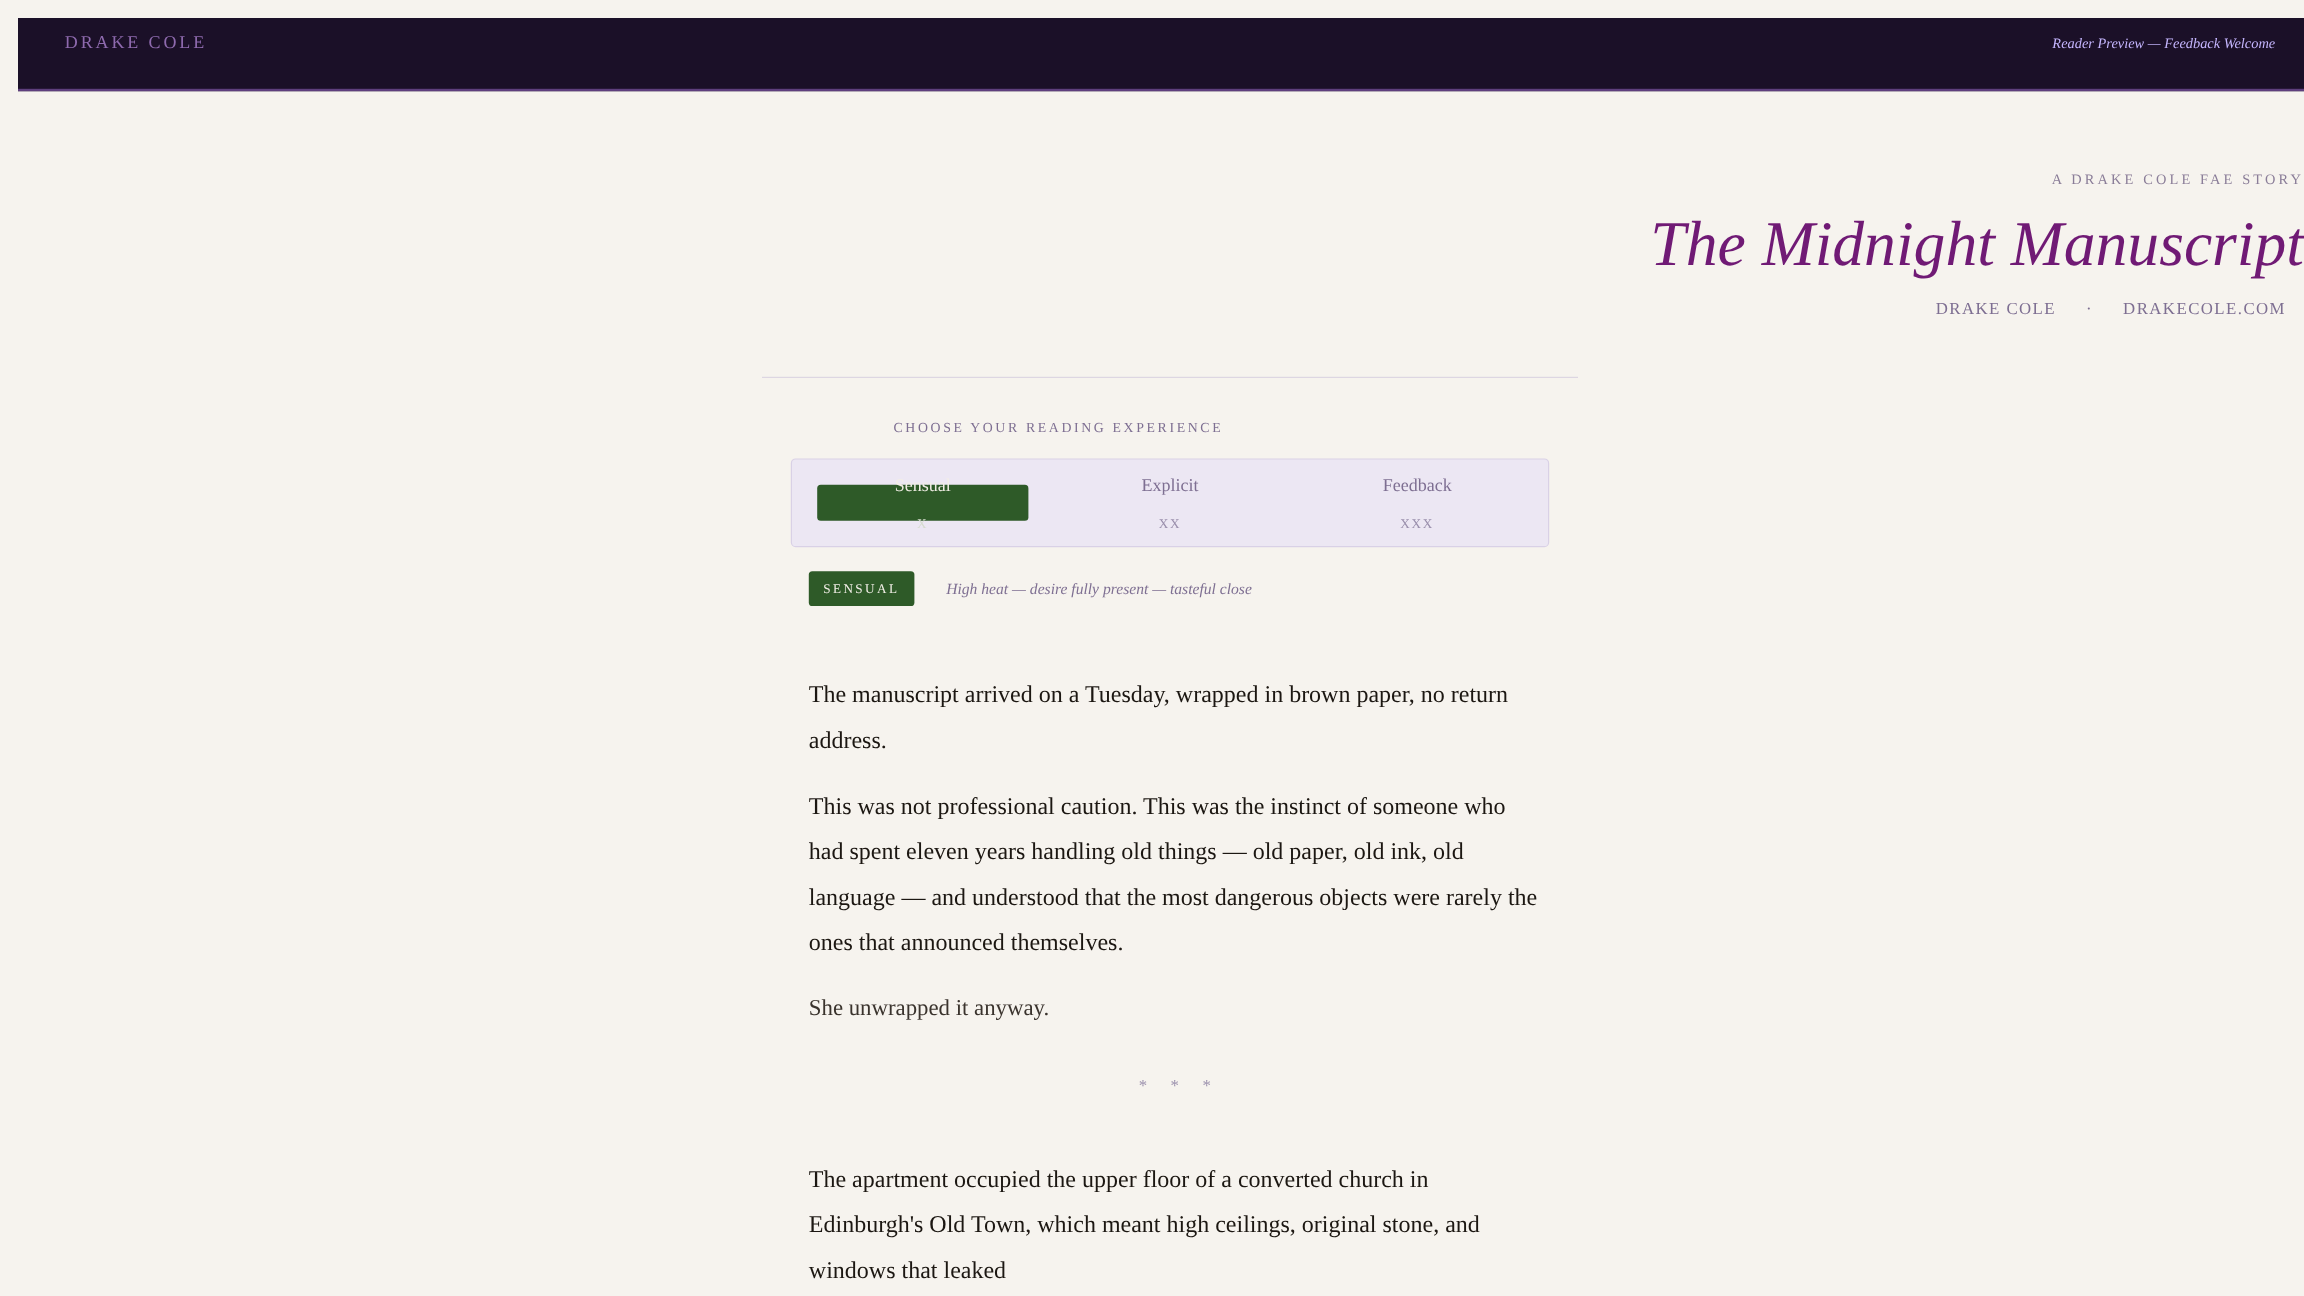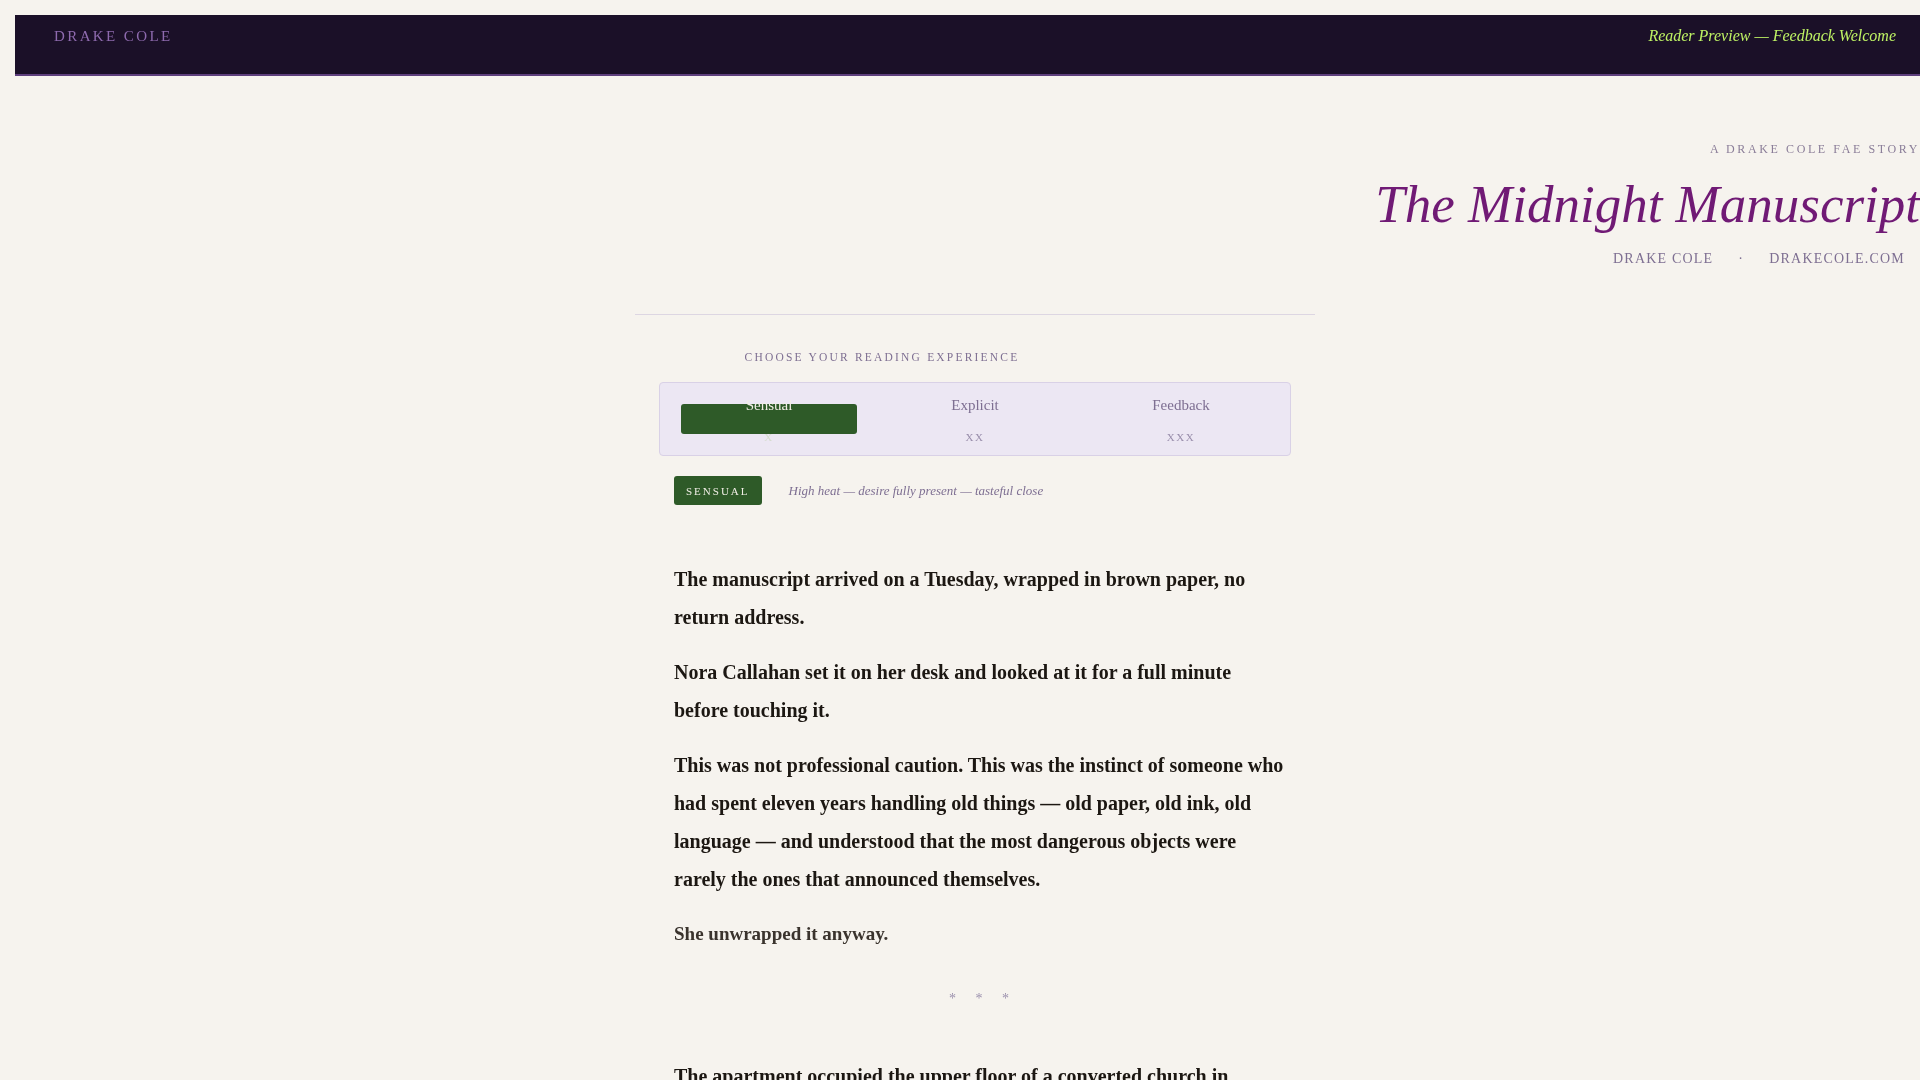--- a/index.html
+++ b/index.html
@@ -15,21 +15,21 @@
       border-bottom: 2px solid #5e3f7d;
       display: flex; align-items: center; justify-content: space-between;
       padding: 0 24px;
     }
     .brand {
       font-size: 15px; letter-spacing: 2.4px; color: #8e6aae;
       font-family: "Liberation Serif", serif;
       margin-top: -2px;
     }
     .preview-note {
-      font-size: 16px; font-style: italic; color: #bef264;
+      font-size: 12px; font-style: italic; color: #c4b5fd;
       margin-top: -2px;
     }
     .header {
       position: absolute; left: 0; top: 61px; width: 1920px;
       text-align: right;
     }
     .eyebrow {
       margin-top: 66px;
       font-size: 12px; letter-spacing: 2.6px; color: #8a7d98;
     }
@@ -76,21 +76,20 @@
     }
     .level-desc {
       margin-left: 12px; font-size: 13px; font-style: italic; color: #7e6f92;
     }
     .story {
       position: absolute; left: 644px; top: 530px; width: 640px;
     }
     .story p {
       font-size: 20px; line-height: 38px; color: #1c1712;
       margin-bottom: 17px;
-      font-weight: bold;
     }
     .story p.short { font-size: 19px; color: #3a332d; }
     .scene-break {
       text-align: center; color: #9a8fac; font-size: 14px; letter-spacing: 8px;
       margin: 38px 0 50px 0; padding-left: 8px;
     }
   </style>
 </head>
 <body>
 
@@ -126,18 +125,17 @@
   </div>
 </div>
 
 <div class="level-row">
   <span class="badge">SENSUAL</span>
   <span class="level-desc">High heat — desire fully present — tasteful close</span>
 </div>
 
 <div class="story">
   <p>The manuscript arrived on a Tuesday, wrapped in brown paper, no return address.</p>
-  <p>Nora Callahan set it on her desk and looked at it for a full minute before touching it.</p>
   <p>This was not professional caution. This was the instinct of someone who had spent eleven years handling old things — old paper, old ink, old language — and understood that the most dangerous objects were rarely the ones that announced themselves.</p>
   <p class="short">She unwrapped it anyway.</p>
   <div class="scene-break">* * *</div>
   <p>The apartment occupied the upper floor of a converted church in Edinburgh's Old Town, which meant high ceilings, original stone, and windows that leaked</p>
 </div>
 
 </body></html>

